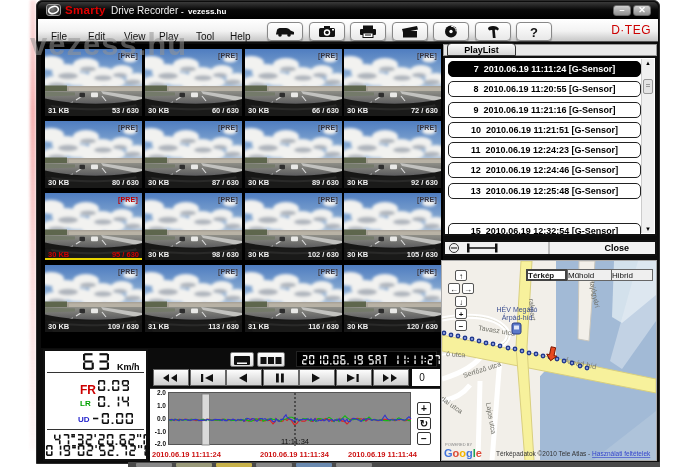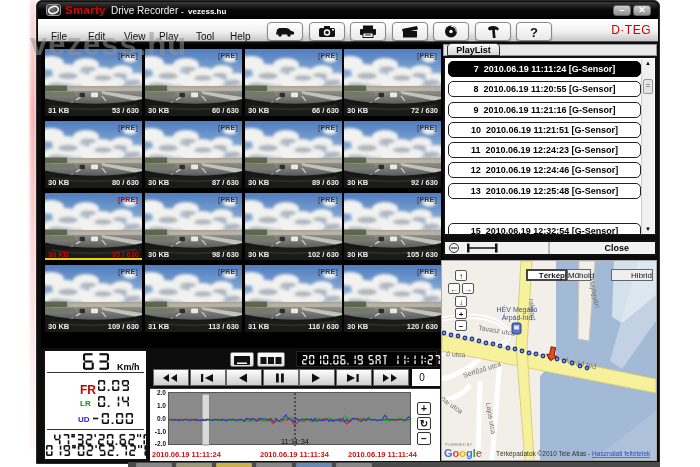--- a/index.html
+++ b/index.html
@@ -36,30 +36,30 @@
 .trbtn{position:absolute;top:21px;width:36px;height:17px;background:linear-gradient(180deg,#fdfdfd,#cfcfcf);border:1px solid #666}
 .trbtn svg{display:block}
 #zero{position:absolute;left:262px;top:21px;width:28px;height:17px;background:#fff;color:#111;font-size:10px;text-align:center;line-height:17px;text-indent:-8px}
 #graphbox{position:absolute;left:0px;top:40px;width:290px;height:73px;background:#fff;border-top:1px solid #333}
 #plot{position:absolute;left:18px;top:3px;width:243px;height:53px;background:#8a8a8a;border:1px solid #555}
 .ylab{position:absolute;left:0;width:16px;text-align:right;font-size:6.5px;font-weight:bold;color:#111}
 .gz{position:absolute;left:267px;width:14px;height:13px;background:#fff;border:1px solid #333;border-radius:2px;font-size:10px;font-weight:bold;text-align:center;line-height:11px;color:#111}
 .rts{position:absolute;top:61px;font-size:7.5px;font-weight:bold;color:#cc1111}
 #playlist{position:absolute;left:443px;top:43px;width:214px;height:213px}
 #pltabbar{position:absolute;left:0;top:1px;width:214px;height:12px;background:#e9e9e9;border:1px solid #999}
-#pltab{position:absolute;left:4px;top:0px;width:53px;height:13px;background:linear-gradient(180deg,#fbfbfb,#d6d6d6);border:1px solid #333;border-radius:4px 4px 0 0;text-align:center;font-size:9px;font-weight:bold;line-height:13px}
+#pltab{position:absolute;left:4px;top:0px;width:69px;height:13px;background:linear-gradient(180deg,#fbfbfb,#d6d6d6);border:1px solid #333;border-radius:4px 4px 0 0;text-align:center;font-size:9px;font-weight:bold;line-height:13px}
 #plbox{position:absolute;left:0;top:13px;width:214px;height:180px;background:#fff;border:2px solid #111;overflow:hidden}
 .pitem{position:absolute;left:3px;width:193px;height:16px;background:#fff;border:1.5px solid #222;border-radius:5px;text-align:center;font-size:9px;font-weight:bold;line-height:14px;color:#000}
 .pitem.sel{background:#000;color:#fff;border-color:#000}
 #plscroll{position:absolute;right:1px;top:1px;width:13px;height:174px;background:#f0f0f0;border-left:1px solid #ccc}
 #plthumb{position:absolute;left:1px;top:20px;width:10px;height:15px;background:#e4e4e4;border:1px solid #999;border-radius:2px}
 #plbottom{position:absolute;left:0;top:197px;width:214px;height:16px;background:#f2f2f2;border:2px solid #111}
 #mapbox{position:absolute;left:441px;top:260px;width:216px;height:201px;border:1px solid #aaa;background:#f2efe9;overflow:hidden}
 .mnav{position:absolute;width:12px;height:11px;background:#fff;border:1px solid #555;border-radius:2px;font-size:8px;text-align:center;line-height:11px;color:#111;font-weight:bold}
-.mtab{position:absolute;top:8px;height:12px;border:1px solid #666;font-size:8px;text-align:right;line-height:12px;background:#efefef;color:#111}
+.mtab{position:absolute;top:8px;height:12px;border:1px solid #666;font-size:8px;text-align:left;line-height:12px;background:#efefef;color:#111}
 .mtab.sel{background:#fff;font-weight:bold;border:2px solid #444;line-height:10px}
 #watermark{position:absolute;left:30px;top:27px;font-size:31px;font-weight:bold;color:rgba(148,148,148,0.55);letter-spacing:1px;font-family:"Liberation Sans",sans-serif}
 #taskbar{position:absolute;left:128px;top:462px;width:532px;height:5px;background:#4a4a4a}
 .tkb{position:absolute;top:463px;width:36px;height:4px;border-radius:1px}
 </style></head><body>
 <div id="stage">
 <svg width="0" height="0" style="position:absolute">
       <defs>
 <linearGradient id="sky" x1="0" y1="0" x2="0" y2="1">
  <stop offset="0" stop-color="#4f7dc0"></stop>
@@ -861,21 +861,21 @@
  <text x="54" y="195" font-size="6.5" fill="#333">Térképadatok ©2010 Tele Atlas - <tspan fill="#3344cc" text-decoration="underline">Használati feltételek</tspan></text>
 </g>
 </svg>
   <div class="mnav" style="left:13px;top:9px">↑</div>
   <div class="mnav" style="left:6px;top:22px">←</div>
   <div class="mnav" style="left:20px;top:22px">→</div>
   <div class="mnav" style="left:13px;top:35px">↓</div>
   <div class="mnav" style="left:13px;top:47px">+</div>
   <div class="mnav" style="left:13px;top:59px">−</div>
   <div class="mtab sel" style="left:84px;width:41px">Térkép</div>
-  <div class="mtab" style="left:125px;width:24px">Műhold</div>
+  <div class="mtab" style="left:125px;width:48px">Műhold</div>
   <div class="mtab" style="left:169px;width:42px">Hibrid</div>
 </div>
 <div id="watermark">vezess.hu</div>
 <div id="taskbar"></div>
     <div class="tkb" style="left:136px;background:#888"></div>
     <div class="tkb" style="left:176px;background:#9a9a7a"></div>
     <div class="tkb" style="left:216px;background:#c8b24a"></div>
     <div class="tkb" style="left:256px;background:#888"></div>
     <div class="tkb" style="left:296px;background:#6a8ab0"></div>
     <div class="tkb" style="left:336px;background:#888"></div>

